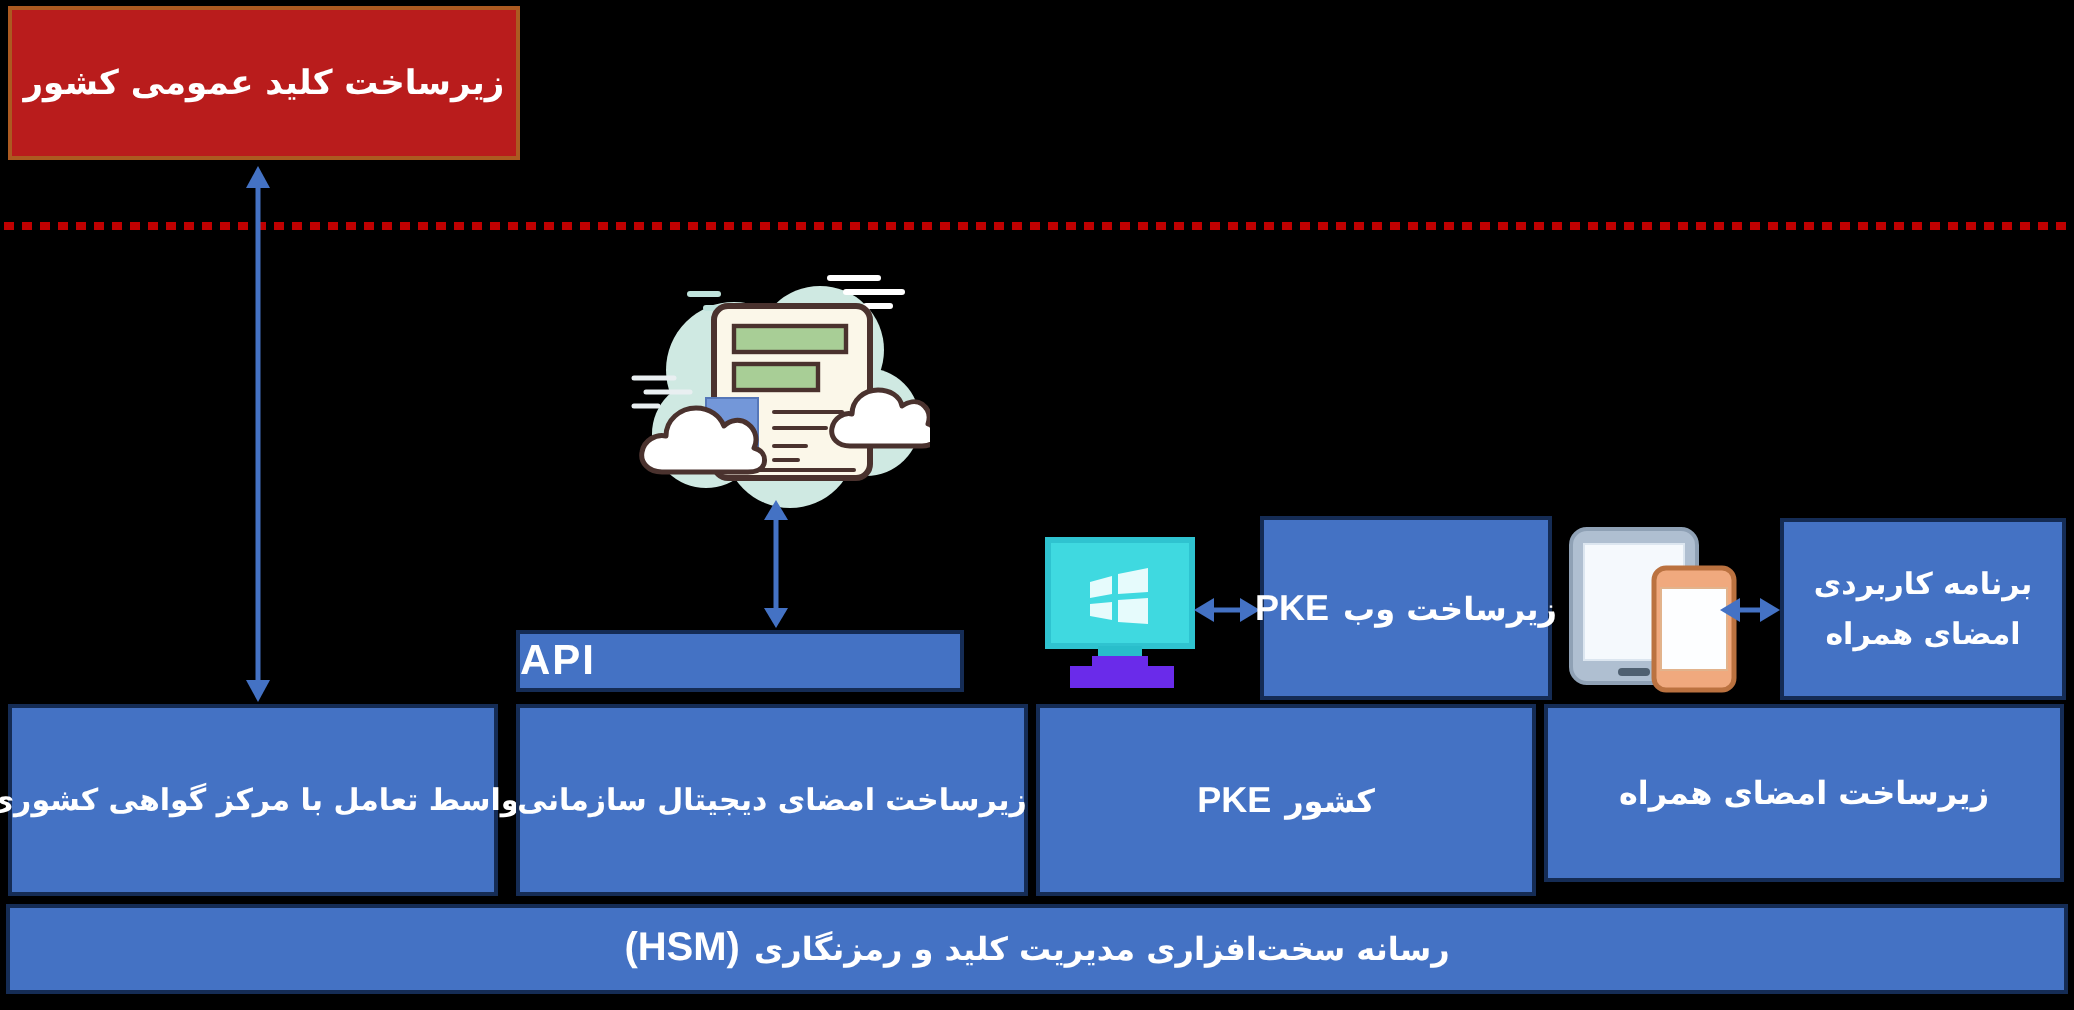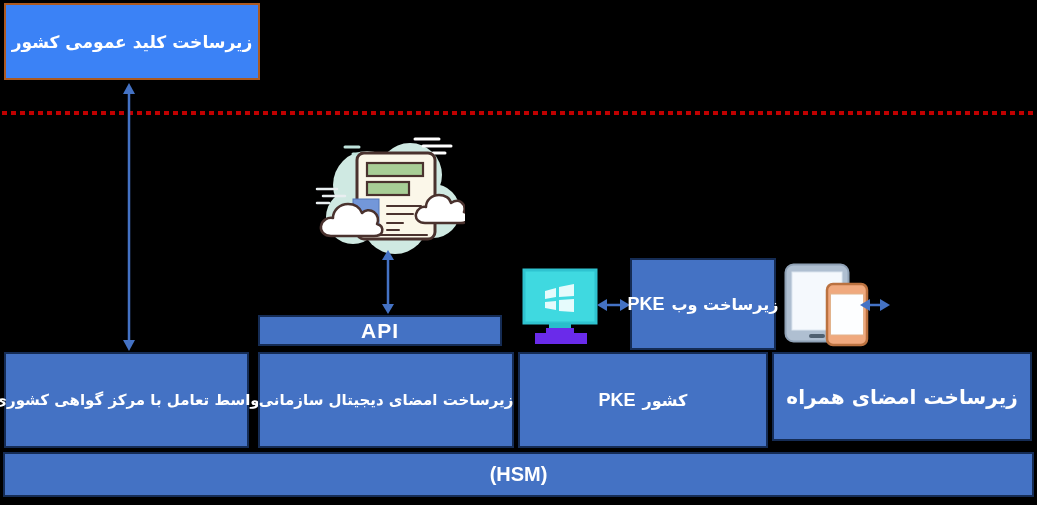--- a/index.html
+++ b/index.html
@@ -19,46 +19,46 @@
     color:#ffffff;
     font-weight:bold;
     text-align:center;
     direction:rtl;
   }
   .blue{
     background:#4472C4;
     border:2px solid #152C55;
   }
   .orange{
-    background:#3b82f6;
+    background:#b91c1c;
     border:2px solid #AC5A21;
   }
   .fa-label{
     font-family:"DejaVu Sans", sans-serif;
     white-space:nowrap;
   }
   .latin-label{
     font-family:Liberation Sans, sans-serif;
     font-weight:bold;
     direction:ltr;
     white-space:nowrap;
   }
   .mixed{gap:7px;}
   
   #box-national-pki{left:4px;top:3px;width:256px;height:77px;font-size:17px;}
-  #box-api{left:258px;top:315px;width:244px;height:31px;}
+  #box-api{left:258px;top:315px;width:224px;height:31px;justify-content:flex-end;}
   #box-api .latin-label{font-size:21px;letter-spacing:1px;}
   #box-pke-web{left:630px;top:258px;width:146px;height:92px;font-size:16px;}
   #box-pke-web .latin-label{font-size:18px;}
   #box-mobile-app{left:890px;top:259px;width:143px;height:91px;flex-direction:column;font-size:15px;line-height:1.65;}
   #box-ca-interface{left:4px;top:352px;width:245px;height:96px;font-size:15px;}
   #box-org-dsi{left:258px;top:352px;width:256px;height:96px;font-size:15px;}
   #box-pke-gateway{left:518px;top:352px;width:250px;height:96px;font-size:16px;}
   #box-pke-gateway .latin-label{font-size:18px;}
-  #box-mobile-infra{left:772px;top:352px;width:260px;height:89px;font-size:20px;}
+  #box-mobile-infra{left:772px;top:352px;width:260px;height:89px;font-size:16px;}
   #box-hsm{left:3px;top:452px;width:1031px;height:45px;font-size:16px;}
   #box-hsm .latin-label{font-size:20px;}
   
   #red-divider{
     position:absolute;
     left:2px;top:111px;width:1033px;height:4px;
     background:repeating-linear-gradient(to right,#C00000 0 5px,transparent 5px 9px);
   }
   .icon-abs{position:absolute;}
 </style>
@@ -162,35 +162,40 @@
     <rect x="43" y="21" width="40" height="61" rx="6" fill="#F0A97E" stroke="#BB7240" stroke-width="2.5"></rect>
     <rect x="46.5" y="31" width="33" height="41" fill="#FDFEFF" stroke="#E2B38C" stroke-width="1"></rect>
   </svg>
 
   <svg class="icon-abs" style="left:860px;top:298px;" width="30" height="14">
     <line x1="9" y1="7" x2="21" y2="7" stroke="#4472C4" stroke-width="2.5"></line>
     <polygon points="0,7 10,1 10,13" fill="#4472C4"></polygon>
     <polygon points="30,7 20,1 20,13" fill="#4472C4"></polygon>
   </svg>
 
+  <div class="box blue" id="box-mobile-app">
+    <span class="fa-label">برنامه کاربردی</span>
+    <span class="fa-label">امضای همراه</span>
+  </div>
 
   <div class="box blue" id="box-ca-interface">
     <span class="fa-label">واسط تعامل با مرکز گواهی کشوری</span>
   </div>
 
   <div class="box blue" id="box-org-dsi">
     <span class="fa-label">زیرساخت امضای دیجیتال سازمانی</span>
   </div>
 
   <div class="box blue mixed" id="box-pke-gateway">
     <span class="fa-label">کشور</span>
     <span class="latin-label">PKE</span>
   </div>
 
   <div class="box blue" id="box-mobile-infra">
     <span class="fa-label">زیرساخت امضای همراه</span>
   </div>
 
   <div class="box blue mixed" id="box-hsm">
+    <span class="fa-label">رسانه سخت‌افزاری مدیریت کلید و رمزنگاری</span>
     <span class="latin-label">(HSM)</span>
   </div>
 
 </div>
 
 </body></html>

